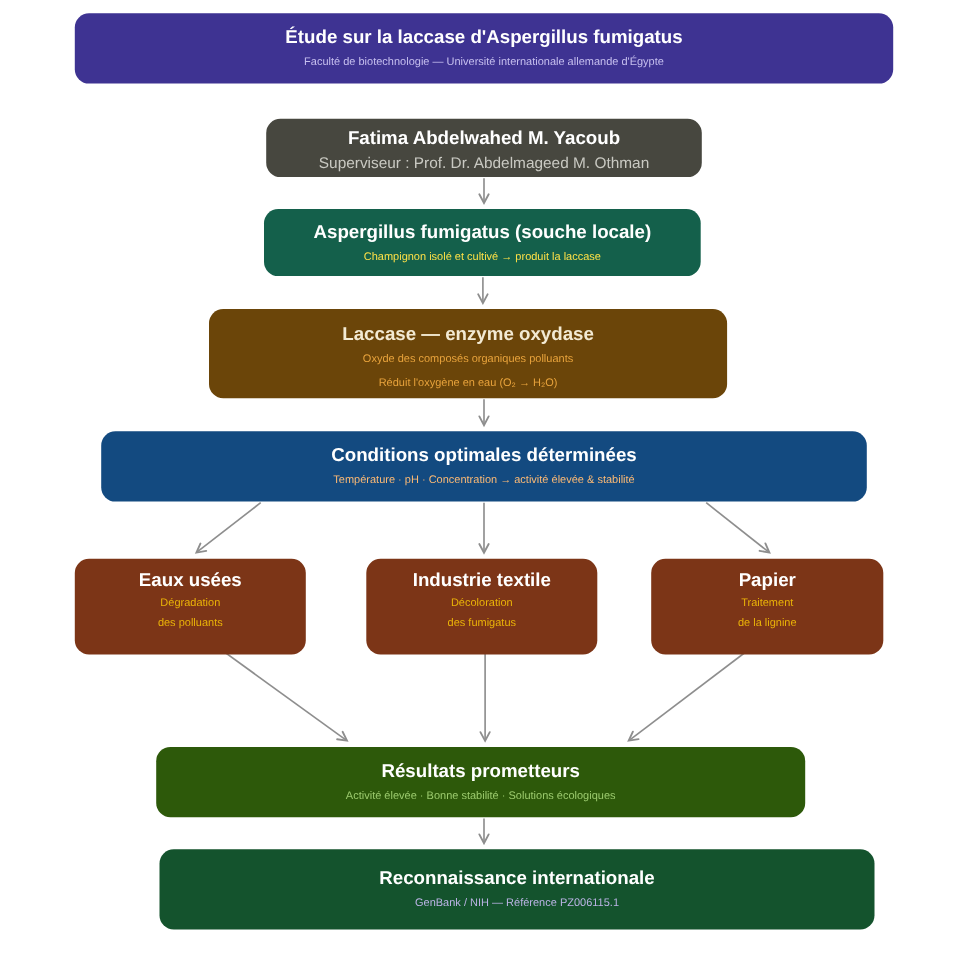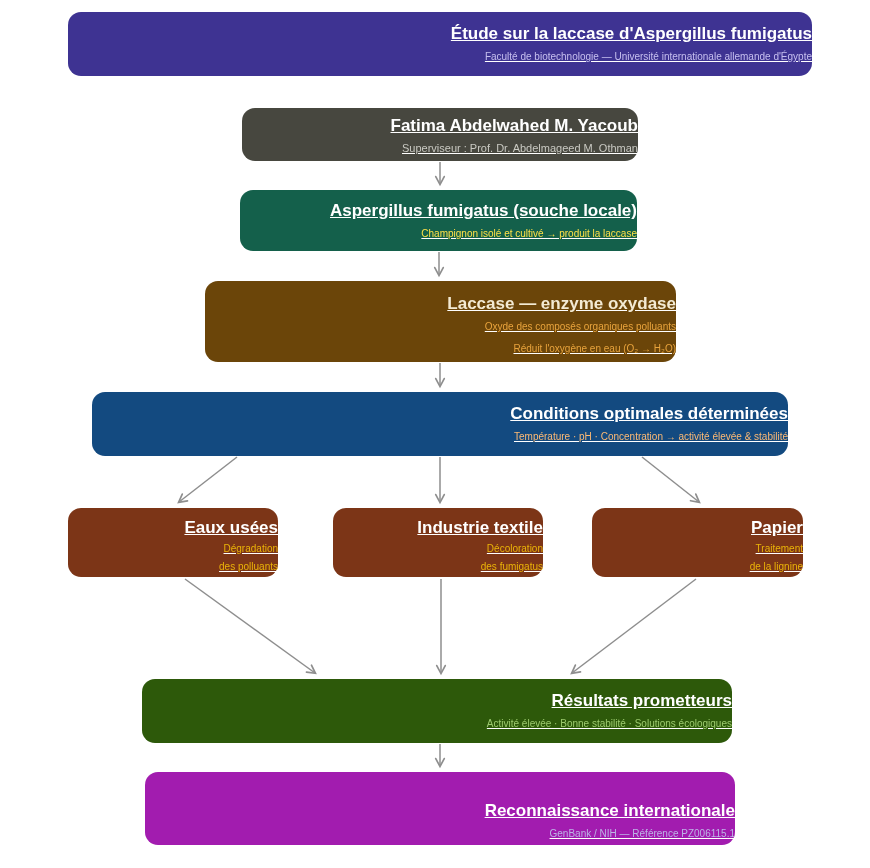--- a/index.html
+++ b/index.html
@@ -8,57 +8,56 @@
     position: relative;
     width: 870px;
     height: 868px;
     background: #ffffff;
     overflow: hidden;
   }
   .box {
     position: absolute;
     border-radius: 13px;
     color: #ffffff;
-    text-align: right;
+    text-align: center;
     box-sizing: border-box;
-    text-decoration: underline;
   }
   .box-title {
     font-weight: 700;
     font-size: 17px;
     line-height: 25px;
     color: #ffffff;
     white-space: nowrap;
   }
   .box-sub {
     font-size: 10px;
     line-height: 21px;
     white-space: nowrap;
   }
   
   .header-box      { left: 68px;  top: 12px;  width: 744px; height: 64px;  background: #3E3392; padding-top: 9px; }
   .header-box .box-sub { color: #C6BFEF; }
   .author-box      { left: 242px; top: 108px; width: 396px; height: 53px;  background: #47473F; padding-top: 5px; }
-  .author-box .box-sub { color: #C9C9C2; font-size: 11px; }
+  .author-box .box-sub { color: #C9C9C2; font-size: 14px; }
   .fungus-box      { left: 240px; top: 190px; width: 397px; height: 61px;  background: #14604B; padding-top: 8px; }
   .fungus-box .box-sub { color: #fde047; }
-  .laccase-box     { left: 205px; top: 281px; width: 471px; height: 81px;  background: #6B4509; padding-top: 10px; }
+  .laccase-box     { left: 190px; top: 281px; width: 471px; height: 81px;  background: #6B4509; padding-top: 10px; }
   .laccase-box .box-title { color: #F3EAD3; }
   .laccase-box .box-sub { color: #E8A33C; line-height: 22px; }
   .conditions-box  { left: 92px;  top: 392px; width: 696px; height: 64px;  background: #134A80; padding-top: 9px; }
   .conditions-box .box-sub { color: #fdba74; }
-  .app-box         { top: 508px; width: 210px; height: 69px; background: #7C3517; padding-top: 8px; }
+  .app-box         { top: 508px; width: 210px; height: 87px; background: #7C3517; padding-top: 8px; }
   .app-box .box-sub { color: #eab308; line-height: 18px; }
   .app-box .box-title { line-height: 24px; }
   .app-eaux    { left: 68px; }
   .app-textile { left: 333px; }
   .app-papier  { left: 592px; width: 211px; }
   .results-box     { left: 142px; top: 679px; width: 590px; height: 64px;  background: #2D590A; padding-top: 9px; }
   .results-box .box-sub { color: #9CCB6E; }
-  .recognition-box { left: 145px; top: 772px; width: 590px; height: 73px;  background: #a21caf; padding-top: 26px; }
+  .recognition-box { left: 145px; top: 772px; width: 650px; height: 73px;  background: #14532d; padding-top: 14px; }
   .recognition-box .box-sub { color: #BCB4E6; }
   
   #arrows {
     position: absolute;
     left: 0; top: 0;
     width: 870px; height: 868px;
     pointer-events: none;
   }
   #arrows line { stroke: #8E8E8E; stroke-width: 1.5; }
 </style>

